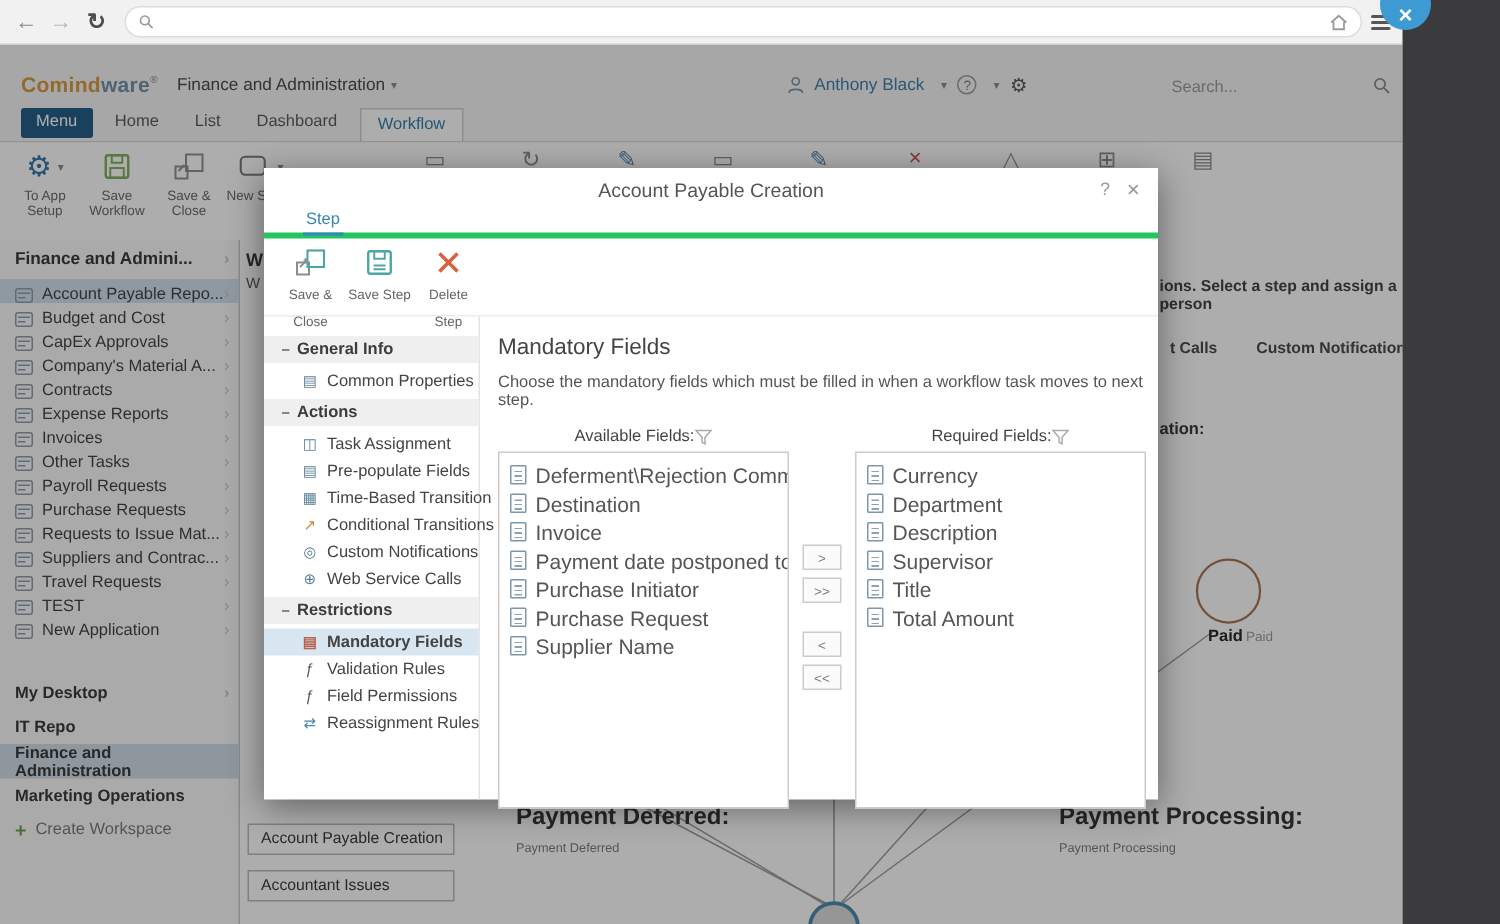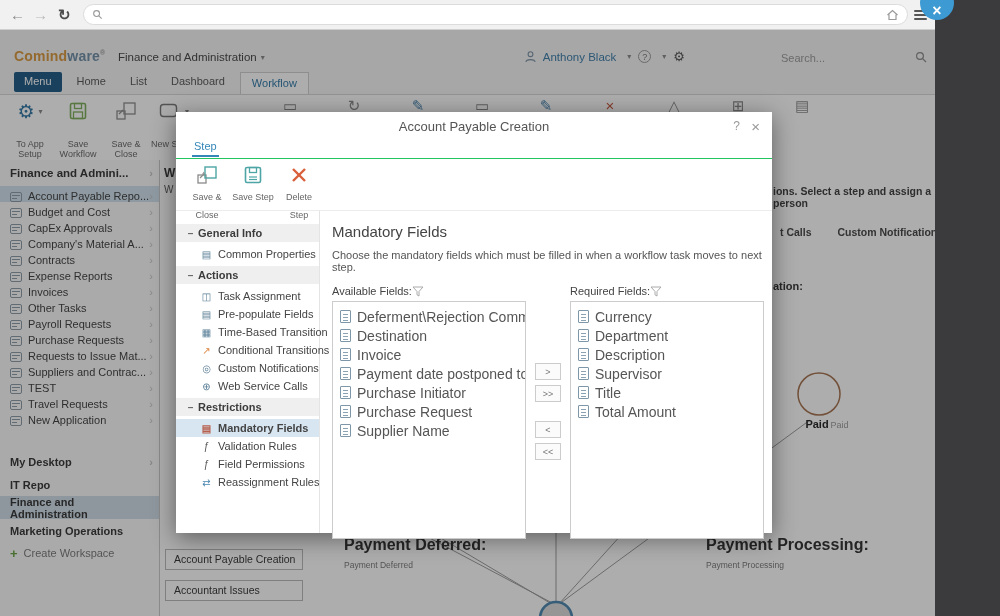--- a/index.html
+++ b/index.html
@@ -40,21 +40,21 @@
 
 #tabbar{position:absolute;left:14px;bottom:0;display:flex;gap:6px}
 .tab{font-size:11px;color:#555;padding:3px 9px 4px;cursor:pointer;white-space:nowrap}
 .tab.menu{background:#1d5a85;color:#fff;border-radius:2px;margin-bottom:2px;padding:3px 10px}
 .tab.selected{background:#fff;border:1px solid #cfcfcf;border-bottom:none;color:#2e78a8;padding:4px 11px 5px}
 
 #ribbon{position:absolute;left:0;top:65px;width:100%;height:65px;background:#fff}
 #ribbon-btns{display:flex;padding-left:6px}
 .rbtn{width:48px;text-align:center;padding-top:4px;cursor:pointer}
 .rbtn .ricon{height:24px;display:flex;align-items:center;justify-content:center}
-.rlabel{display:block;font-size:9px;line-height:10px;color:#666;margin-top:16px}
+.rlabel{display:block;font-size:9px;line-height:10px;color:#666;margin-top:2px}
 .gear-blue{color:#2e75a3;font-size:19px}.gear-blue::before{content:"⚙"}
 #miniicons{position:absolute;left:282px;top:2px;display:flex;gap:48px}
 .mini-icon{font-size:15px;color:#888;width:16px;text-align:center}
 
 
 #sidebar{position:absolute;left:0;top:130px;width:160px;height:456px;background:#fbfbfb;border-right:1px solid #c9c9c9}
 #side-group{height:26px;display:flex;align-items:center;font-size:11.5px;font-weight:bold;color:#333;padding:0 6px 0 10px;cursor:pointer}
 .chev{margin-left:auto;color:#c4c4c4;font-size:11px}.chev::before{content:"›"}
 .side-row{height:16px;display:flex;align-items:flex-end;font-size:11px;color:#3d3d3d;padding:0 6px 0 10px;cursor:pointer;white-space:nowrap}
 .side-row.selected{background:#cfe0ed}
@@ -88,39 +88,39 @@
 #pay-proc{left:546px}
 #bg-buttons{position:absolute;left:5px;top:389px}
 .bg-btn{width:138px;height:21px;background:#fff;border:1px solid #b9b9b9;font-size:10.5px;color:#333;line-height:19px;padding-left:8px;margin-bottom:10px;cursor:pointer;white-space:nowrap;overflow:hidden}
 
 
 #modal{position:absolute;left:176px;top:112px;width:596px;height:421px;background:#fff;z-index:30;box-shadow:0 5px 22px rgba(0,0,0,.45)}
 #modal-titlerow{position:relative;height:24px}
 #modal-title{text-align:center;font-size:13px;color:#555;padding-top:7px}
 #modal-help{position:absolute;right:32px;top:7px;color:#999;font-size:12px;cursor:pointer}
 #modal-close{position:absolute;right:12px;top:6px;color:#999;font-size:15px;cursor:pointer}
-#steprow{height:23px;border-bottom:1px solid #22c55e;padding-left:16px}
+#steprow{height:23px;border-bottom:4px solid #22c55e;padding-left:26px}
 #step-tab{display:inline-block;font-size:11px;color:#3587b8;padding:4px 2px 3px;border-bottom:2px solid #3587b8;cursor:pointer}
 #modal-toolbar{height:52px;display:flex;padding-left:8px;border-bottom:1px solid #ececec}
 .tbtn{width:46px;text-align:center;padding-top:5px;cursor:pointer}
 .tbtn .ticon{height:22px;display:flex;align-items:center;justify-content:center}
 .tbtn .tlabel{font-size:9px;color:#666;line-height:10px;margin-top:2px}
 #modal-body{display:flex;height:322px}
 #modal-nav{width:144px;border-right:1px solid #e4e4e4;padding-top:10px}
 .nav-row{height:18px;display:flex;align-items:center;font-size:11px;color:#444;padding-left:24px;cursor:pointer;white-space:nowrap}
 .nav-row.group{background:#efefef;font-weight:bold;padding-left:10px;margin:3px 0;color:#3c3c3c}
 .nav-row.selected{background:#d8e6f2;font-weight:bold}
 .nav-icon{width:13px;margin-right:5px;font-size:10px;color:#5a7f96;text-align:center;flex:none;font-style:normal}
 .nav-row.group .nav-icon{width:9px;margin-right:3px;color:#666}
 #modal-main{flex:1;padding:12px 14px 0 12px}
 #mf-heading{font-size:15px;color:#444}
 #mf-desc{font-size:11px;color:#555;margin-top:9px}
 #cols{display:flex;margin-top:12px}
 .col{width:194px}
-.col-label{font-size:11px;color:#444;display:flex;justify-content:flex-start;align-items:center;margin-bottom:4px}
+.col-label{font-size:11px;color:#444;display:flex;justify-content:center;align-items:center;margin-bottom:4px}
 .listbox{border:1px solid #ccc;height:238px;background:#fff;padding-top:5px;overflow:hidden}
 .field-row{display:flex;align-items:center;height:19px;padding-left:7px;font-size:14px;color:#555;cursor:pointer;white-space:nowrap}
 .doc-icon{position:relative;width:11px;height:13px;border:1px solid #7e97a8;border-radius:1px;margin-right:6px;flex:none}
 .doc-icon::before{content:"";position:absolute;left:2px;right:2px;top:3px;height:7px;background:repeating-linear-gradient(to bottom,#8aa2b2 0 1px,transparent 1px 3px)}
 #transfer-col{width:44px;display:flex;flex-direction:column;align-items:center;padding-top:78px}
 .xfer{width:26px;height:17px;border:1px solid #ccc;background:#fbfbfb;color:#777;font-size:9px;text-align:center;cursor:pointer;margin-bottom:5px;font-family:"Liberation Sans",sans-serif}
 #transfer-col button:nth-of-type(3){margin-top:14px}
 .funnel{cursor:pointer}
 svg{display:block}
 </style>
@@ -291,27 +291,27 @@
           </div>
 
           <div class="side-row">
             <span class="card-icon"></span>
             <span>Suppliers and Contrac...</span>
             <span class="chev"></span>
           </div>
 
           <div class="side-row">
             <span class="card-icon"></span>
+            <span>Travel Requests</span>
+            <span class="chev"></span>
+          </div>
+
+          <div class="side-row">
+            <span class="card-icon"></span>
             <span>TEST</span>
-            <span class="chev"></span>
-          </div>
-
-          <div class="side-row">
-            <span class="card-icon"></span>
-            <span>Travel Requests</span>
             <span class="chev"></span>
           </div>
 
           <div class="side-row">
             <span class="card-icon"></span>
             <span>New Application</span>
             <span class="chev"></span>
           </div>
         </div>
       <div id="side-ws">

